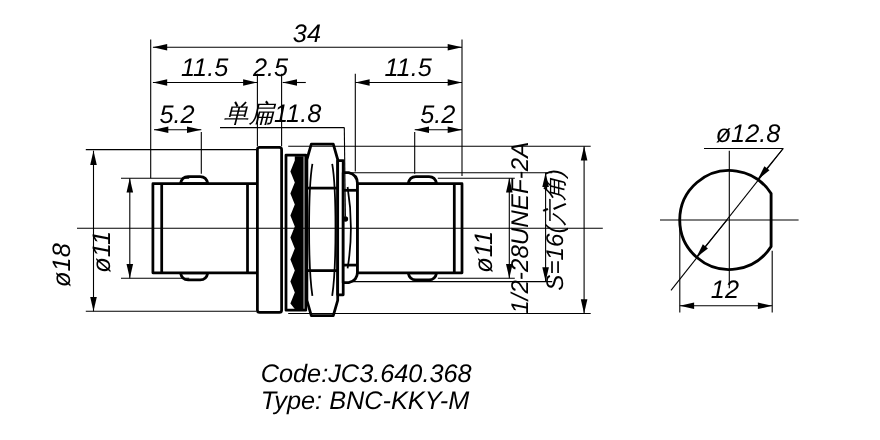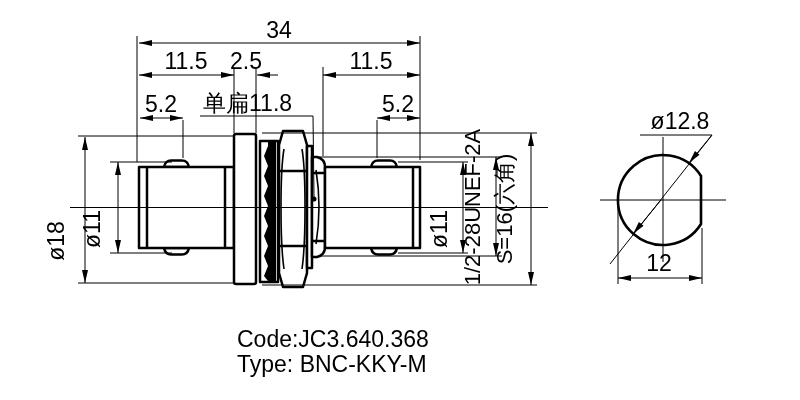--- a/index.html
+++ b/index.html
@@ -1,16 +1,16 @@
 <!DOCTYPE html>
 <html><head>
 <meta charset="utf-8">
 <style>
   html,body{margin:0;padding:0;background:#ffffff;}
-  .stage{position:relative;width:800px;height:400px;background:#ffffff;overflow:hidden;}
+  .stage{position:relative;width:800px;height:400px;background:#ffffff;overflow:hidden;font-style:italic;}
   svg{position:absolute;left:0;top:0;}
   .thick{stroke:#000;stroke-width:2.5;fill:#fff;stroke-linejoin:round;}
   .thickline{stroke:#000;stroke-width:2.5;fill:none;}
   .med{stroke:#000;stroke-width:1.6;fill:none;}
   .thin{stroke:#000;stroke-width:1;fill:none;}
   .dim{stroke:#000;stroke-width:1;fill:none;}
   .blk{fill:#000;stroke:none;}
   text{font-family:"Liberation Sans","DejaVu Sans",sans-serif;fill:#000;}
   .dt{font-size:23px;}
   .dts{font-size:22px;}

